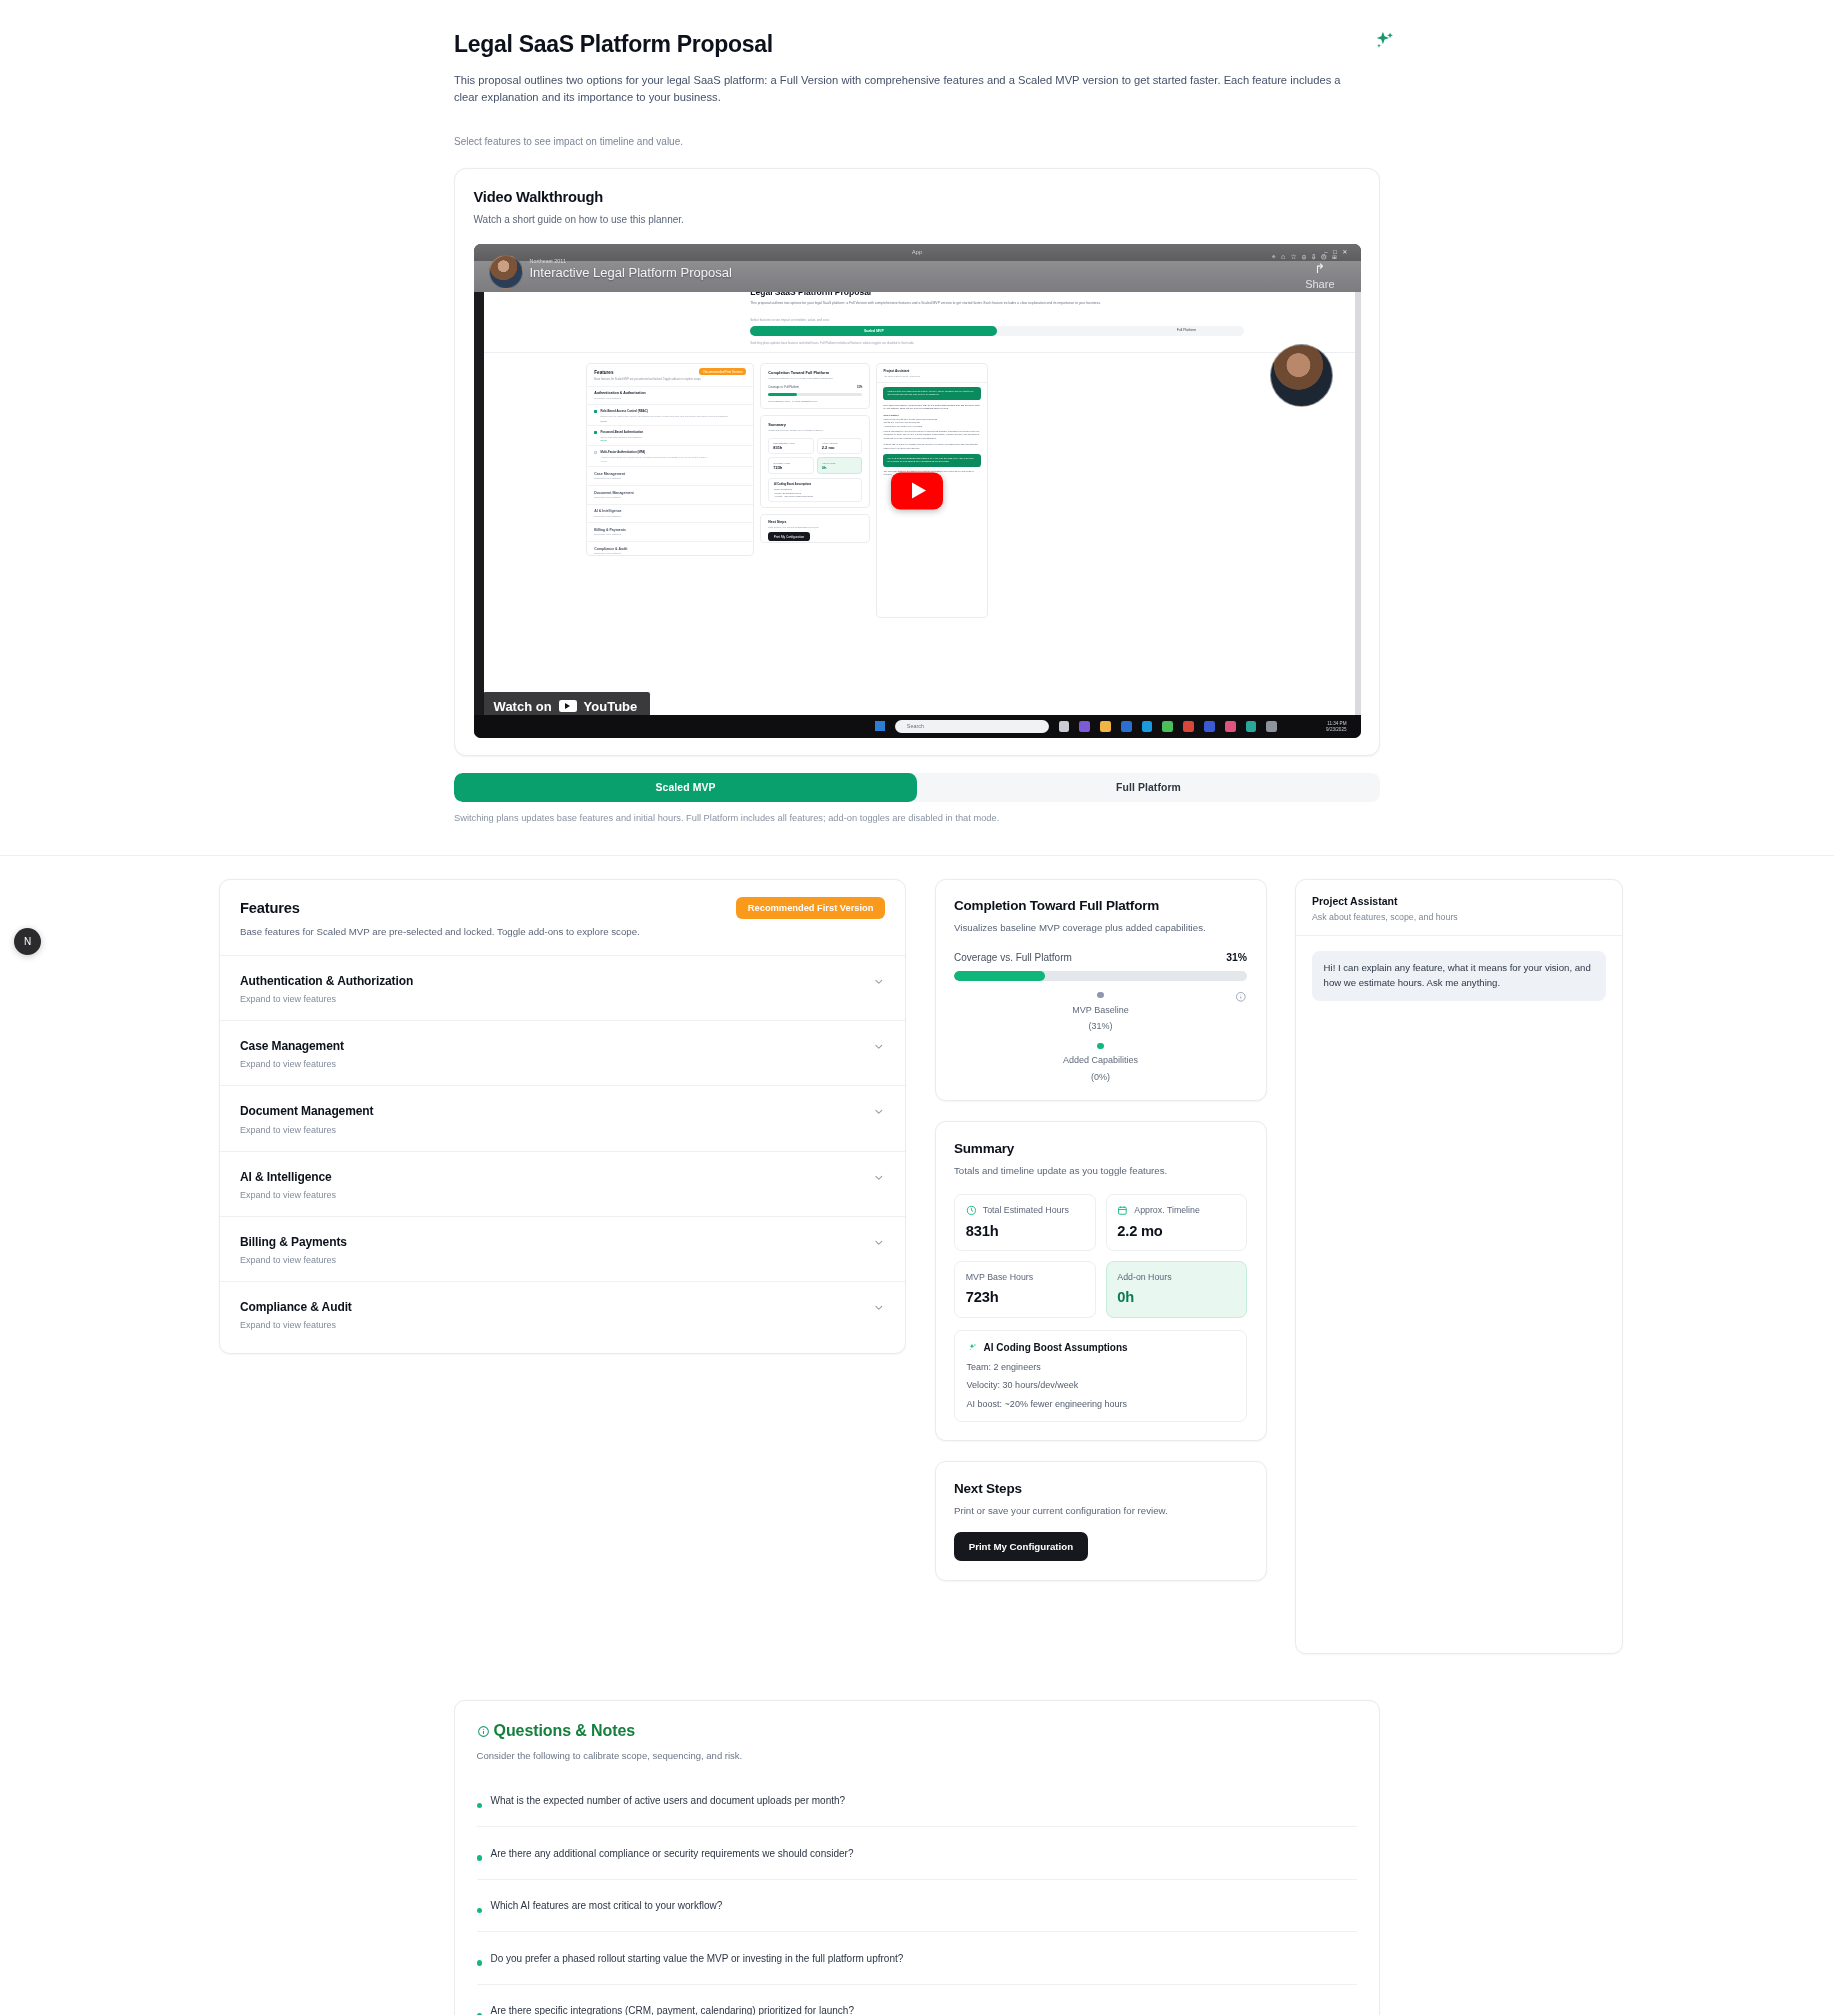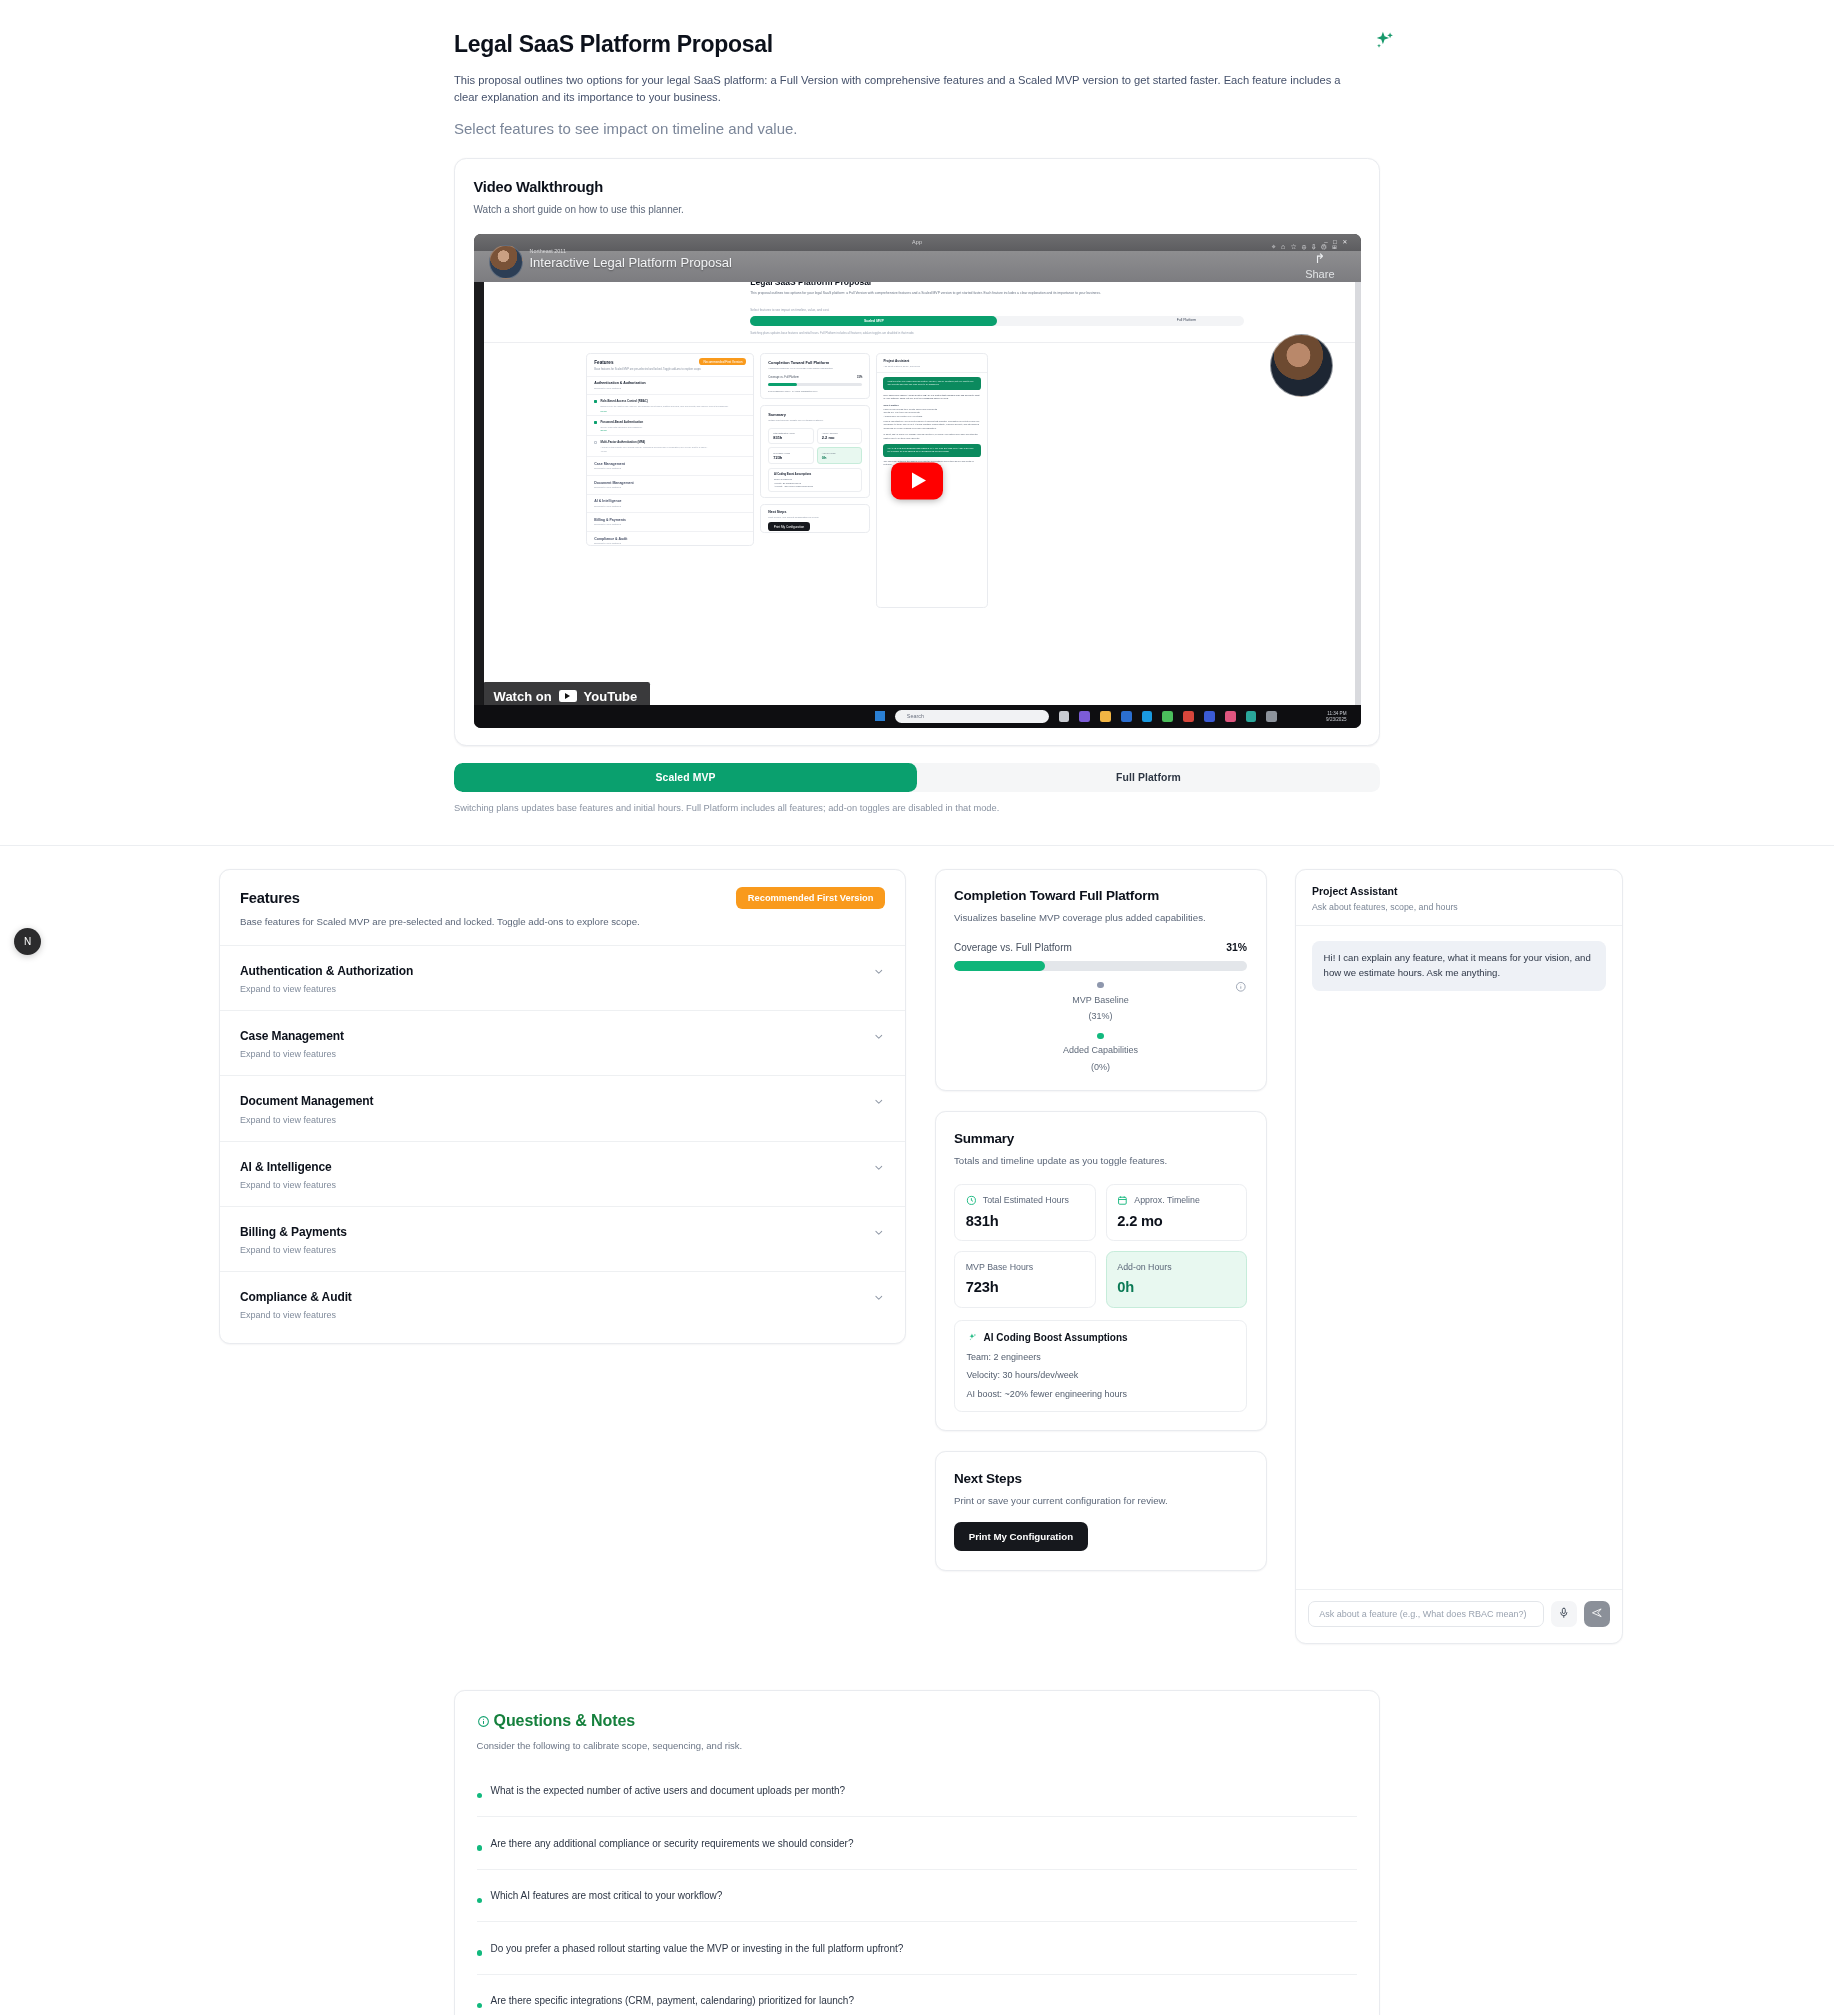--- a/index.html
+++ b/index.html
@@ -46,22 +46,22 @@
     color: #17996b;
   }
   .page-lede {
     margin-top: 13px;
     font-size: 11.2px;
     line-height: 1.58;
     color: #44506a;
     max-width: 906px;
   }
   .page-sub {
-    margin-top: 13px;
-    font-size: 15px;
+    margin-top: 29px;
+    font-size: 10px;
     color: #7b8699;
   }
 
   
   .video-card {
     margin-top: 21px;
     background: #fff;
     border: 0.8px solid #e9ebef;
     border-radius: 12.3px;
     box-shadow: 0 0.8px 1.5px rgba(16,24,40,.05);
@@ -755,39 +755,20 @@
       </div>
 
       <div class="assistant">
         <div class="as-head">
           <div class="t">Project Assistant</div>
           <div class="s">Ask about features, scope, and hours</div>
         </div>
         <div class="as-body">
           <div class="bubble">Hi! I can explain any feature, what it means for your vision, and how we estimate hours. Ask me anything.</div>
         </div>
-        <div class="as-foot">
-          <input class="as-input" type="text" placeholder="Ask about a feature (e.g., What does RBAC mean?)" style="">
-          <button class="icon-btn">
-            <span>
-              <svg viewBox="0 0 24 24" width="11.6" height="11.6" fill="none" stroke="currentColor" stroke-width="1.9" stroke-linecap="round">
-                  <rect x="9" y="2.5" width="6" height="11" rx="3"></rect>
-                  <path d="M5.5 11.5a6.5 6.5 0 0 0 13 0"></path>
-                  <line x1="12" y1="18" x2="12" y2="21.5"></line>
-                </svg>
-            </span>
-          </button>
-          <button class="icon-btn send">
-            <span>
-              <svg viewBox="0 0 24 24" width="11.6" height="11.6" fill="none" stroke="currentColor" stroke-width="1.8" stroke-linejoin="round">
-                  <path d="M3 12l18-8-7 8 7 8-18-8z"></path>
-                </svg>
-            </span>
-          </button>
-        </div>
       </div>
 
     </div>
   </div>
 </div>
 
 <div class="q-wrap">
   <div class="card q-card">
     <div class="q-head">
       <div class="qh">

